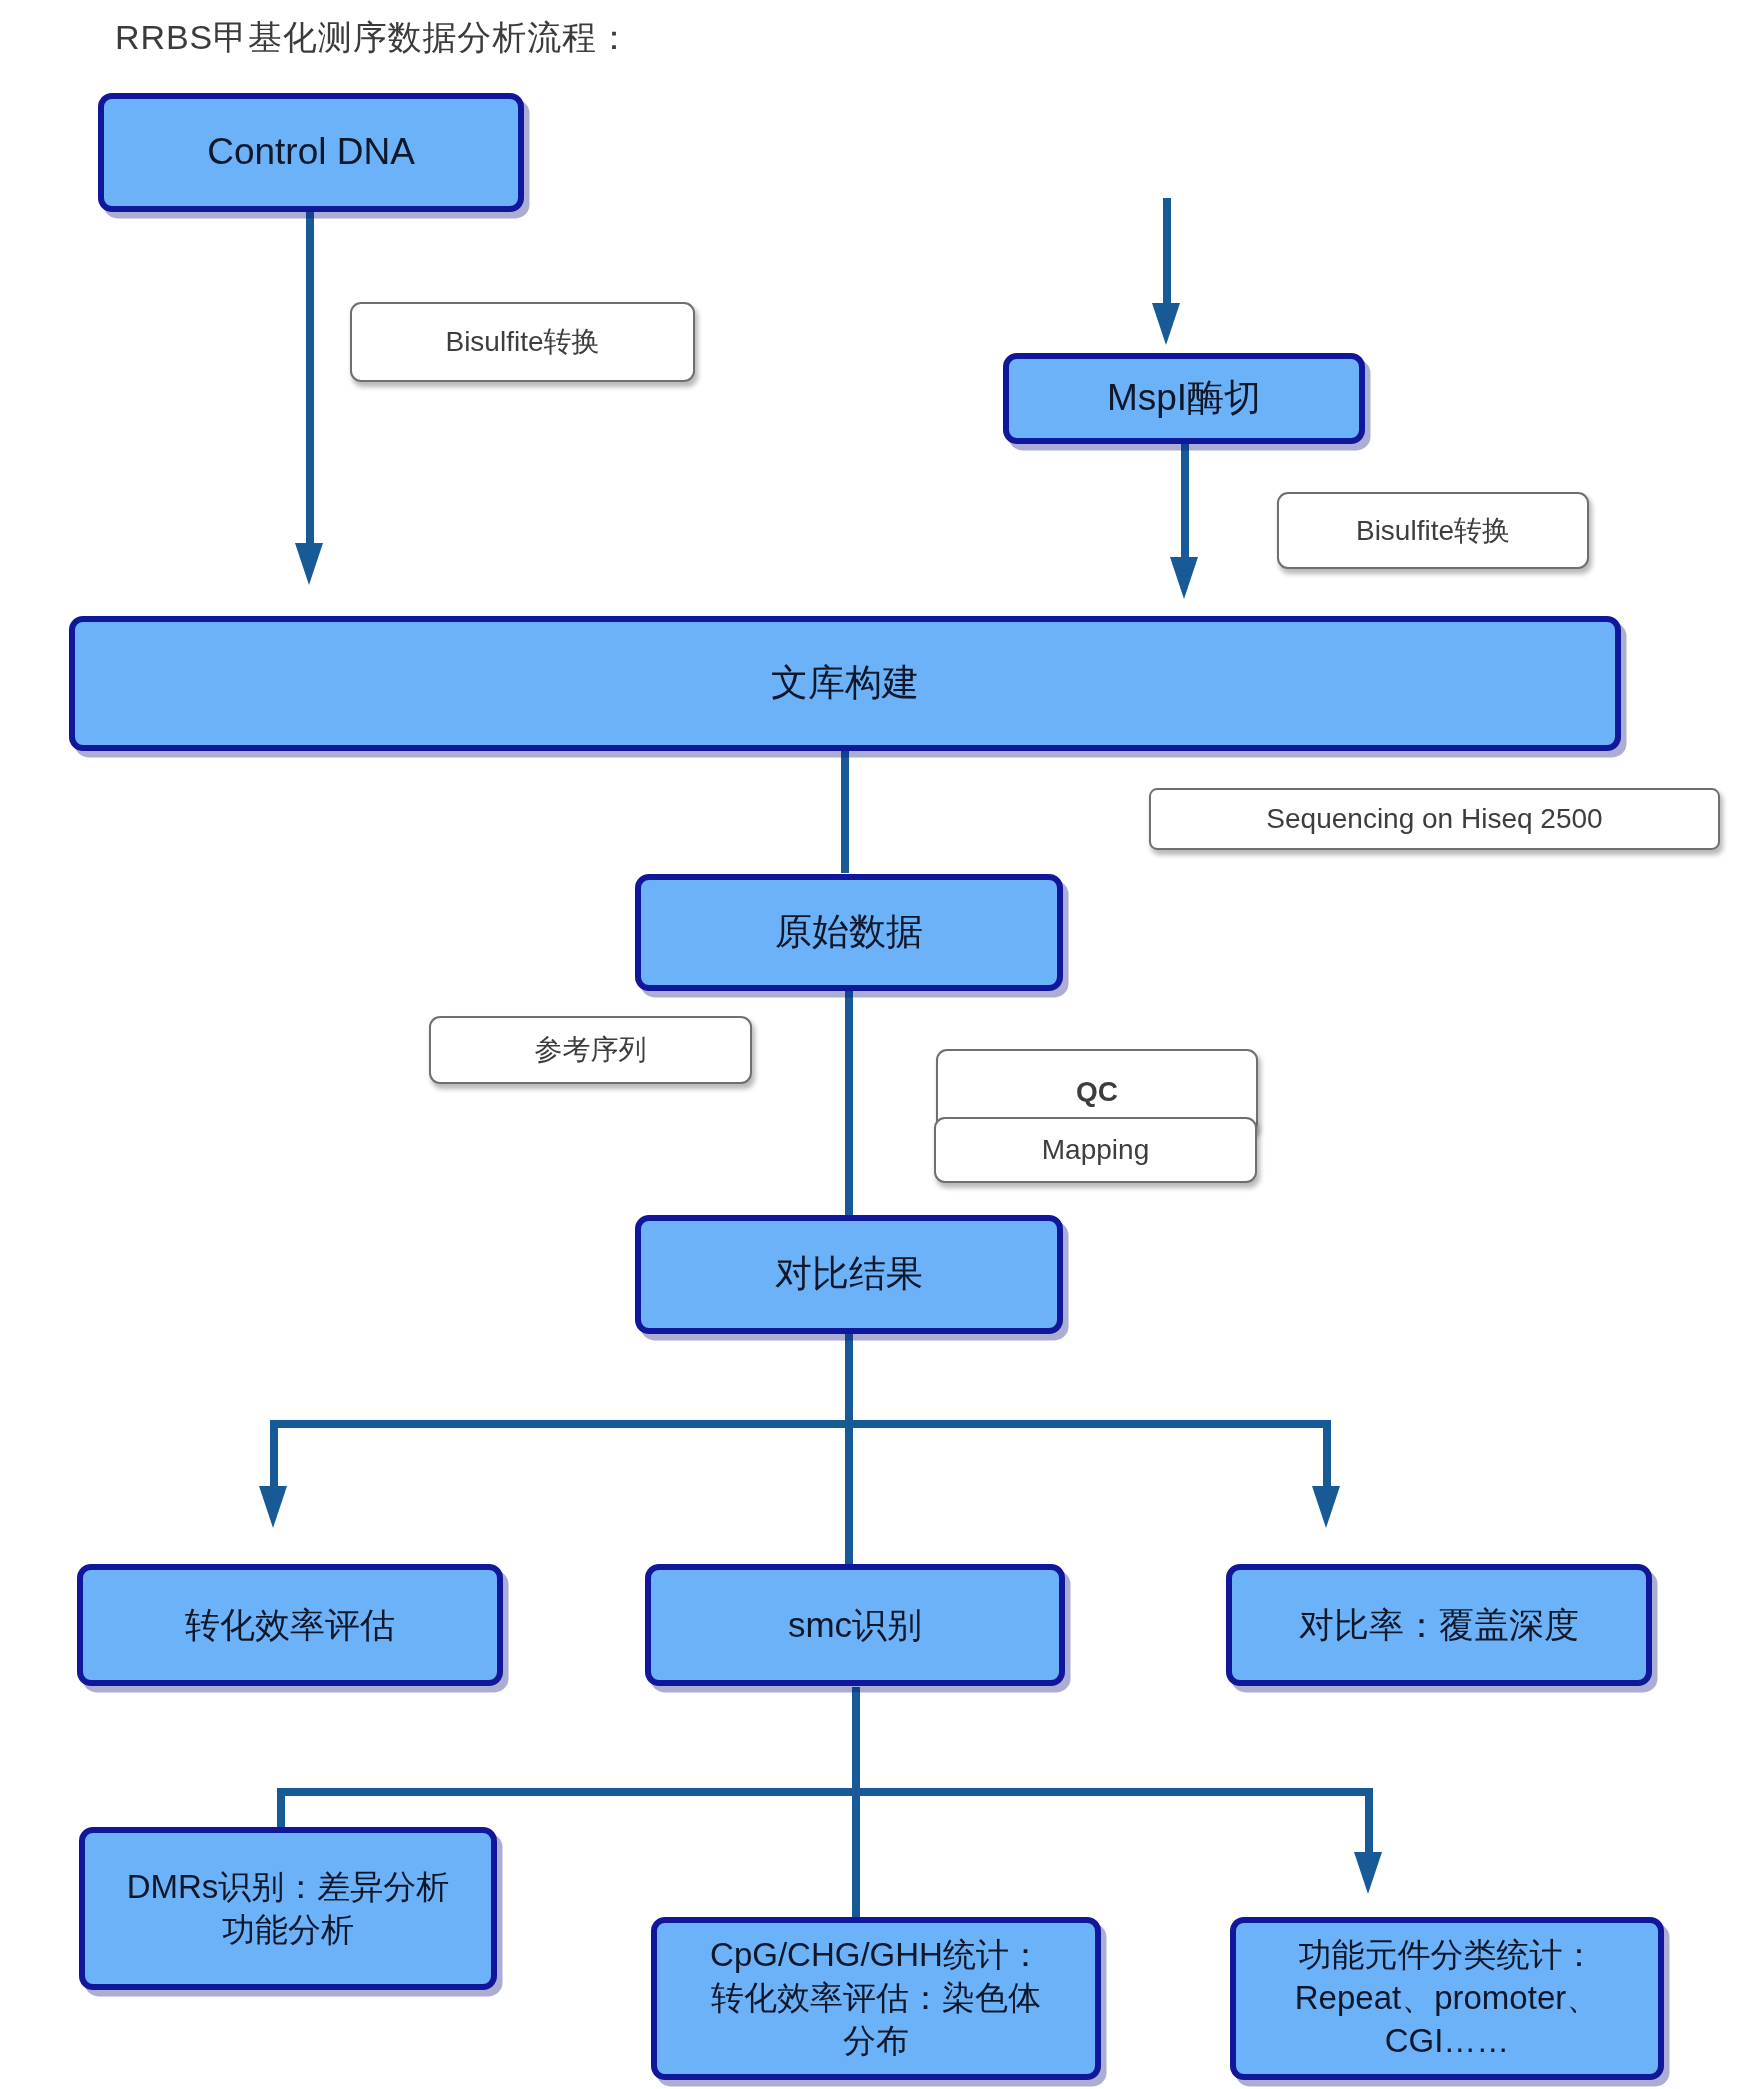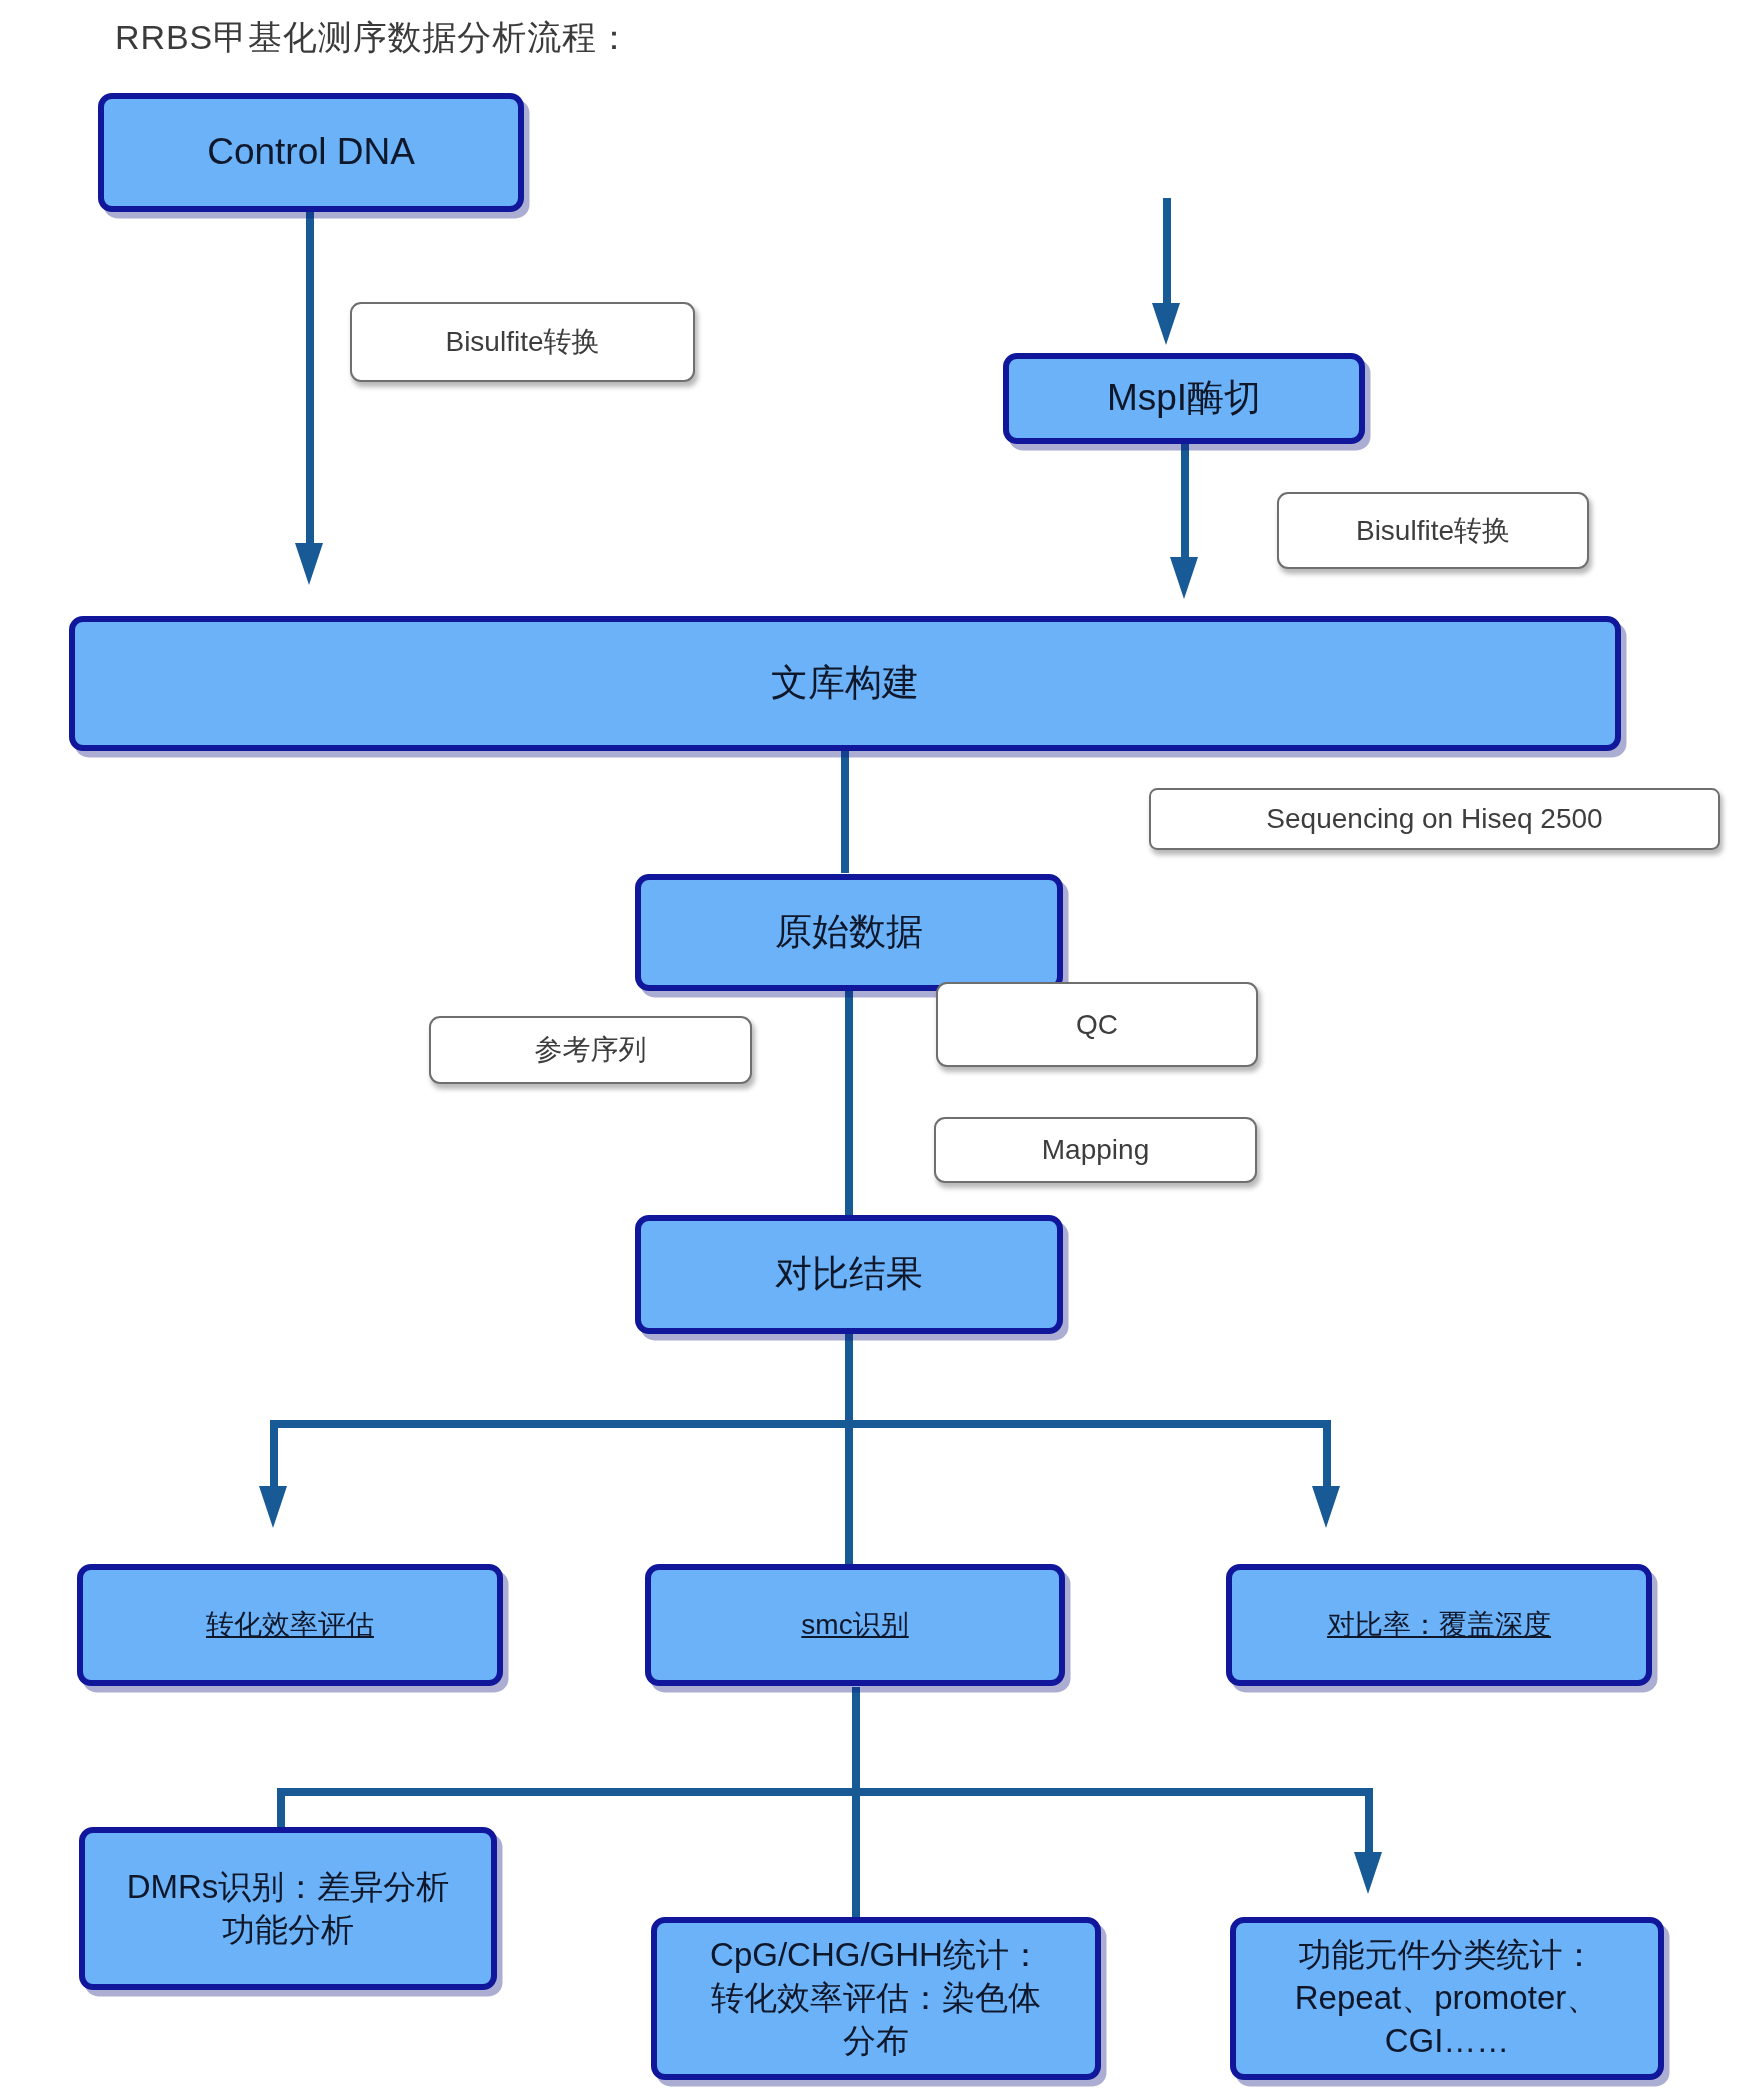--- a/index.html
+++ b/index.html
@@ -10,21 +10,21 @@
   .title{
     position:absolute;color:#3b3b3b;font-size:34px;letter-spacing:0.9px;
     font-weight:500;white-space:nowrap;
   }
   .node{
     position:absolute;background:#6CB2F8;border:6.4px solid #10179B;border-radius:14px;
     color:#0f172a;display:flex;align-items:center;justify-content:center;
     font-size:37px;text-align:center;white-space:pre-line;line-height:1.3;
     box-shadow:5.5px 6.4px 0 rgba(13,21,128,0.35);box-sizing:border-box;
   }
-  .node.small{font-size:28px;text-decoration:underline;}
+  .node.small{font-size:35px;}
   .node.multi{font-size:33px;}
   .label{
     position:absolute;background:#ffffff;border:2.7px solid #6f6f6f;border-radius:11px;
     color:#3d3d3d;display:flex;align-items:center;justify-content:center;
     font-size:28px;text-align:center;white-space:nowrap;
     box-shadow:2.7px 4.6px 5.5px rgba(0,0,0,0.28);box-sizing:border-box;
   }
   .vline{position:absolute;width:8.2px;background:#175A96;}
   .hline{position:absolute;height:8.2px;background:#175A96;}
   .ahead{
@@ -84,17 +84,17 @@
 转化效率评估：染色体
 分布</div>
   <div class="node multi" style="left:1230px;top:1917px;width:434px;height:163px;">功能元件分类统计：
 Repeat、promoter、
 CGI……</div>
 
   <div class="label" style="left:350px;top:302px;width:345px;height:80px;">Bisulfite转换</div>
   <div class="label" style="left:1277px;top:492px;width:312px;height:77px;">Bisulfite转换</div>
   <div class="label" style="left:1149px;top:788px;width:571px;height:62px;border-radius:8.2px;">Sequencing on Hiseq 2500</div>
   <div class="label" style="left:429px;top:1016px;width:323px;height:68px;">参考序列</div>
-  <div class="label" style="left:936px;top:982px;width:322px;height:85px;">QC</div>
+  <div class="label" style="left:936px;top:1049px;width:322px;height:85px;font-weight:bold;">QC</div>
   <div class="label" style="left:934px;top:1117px;width:323px;height:66px;">Mapping</div>
 
 </div>
 
 
 </body></html>

